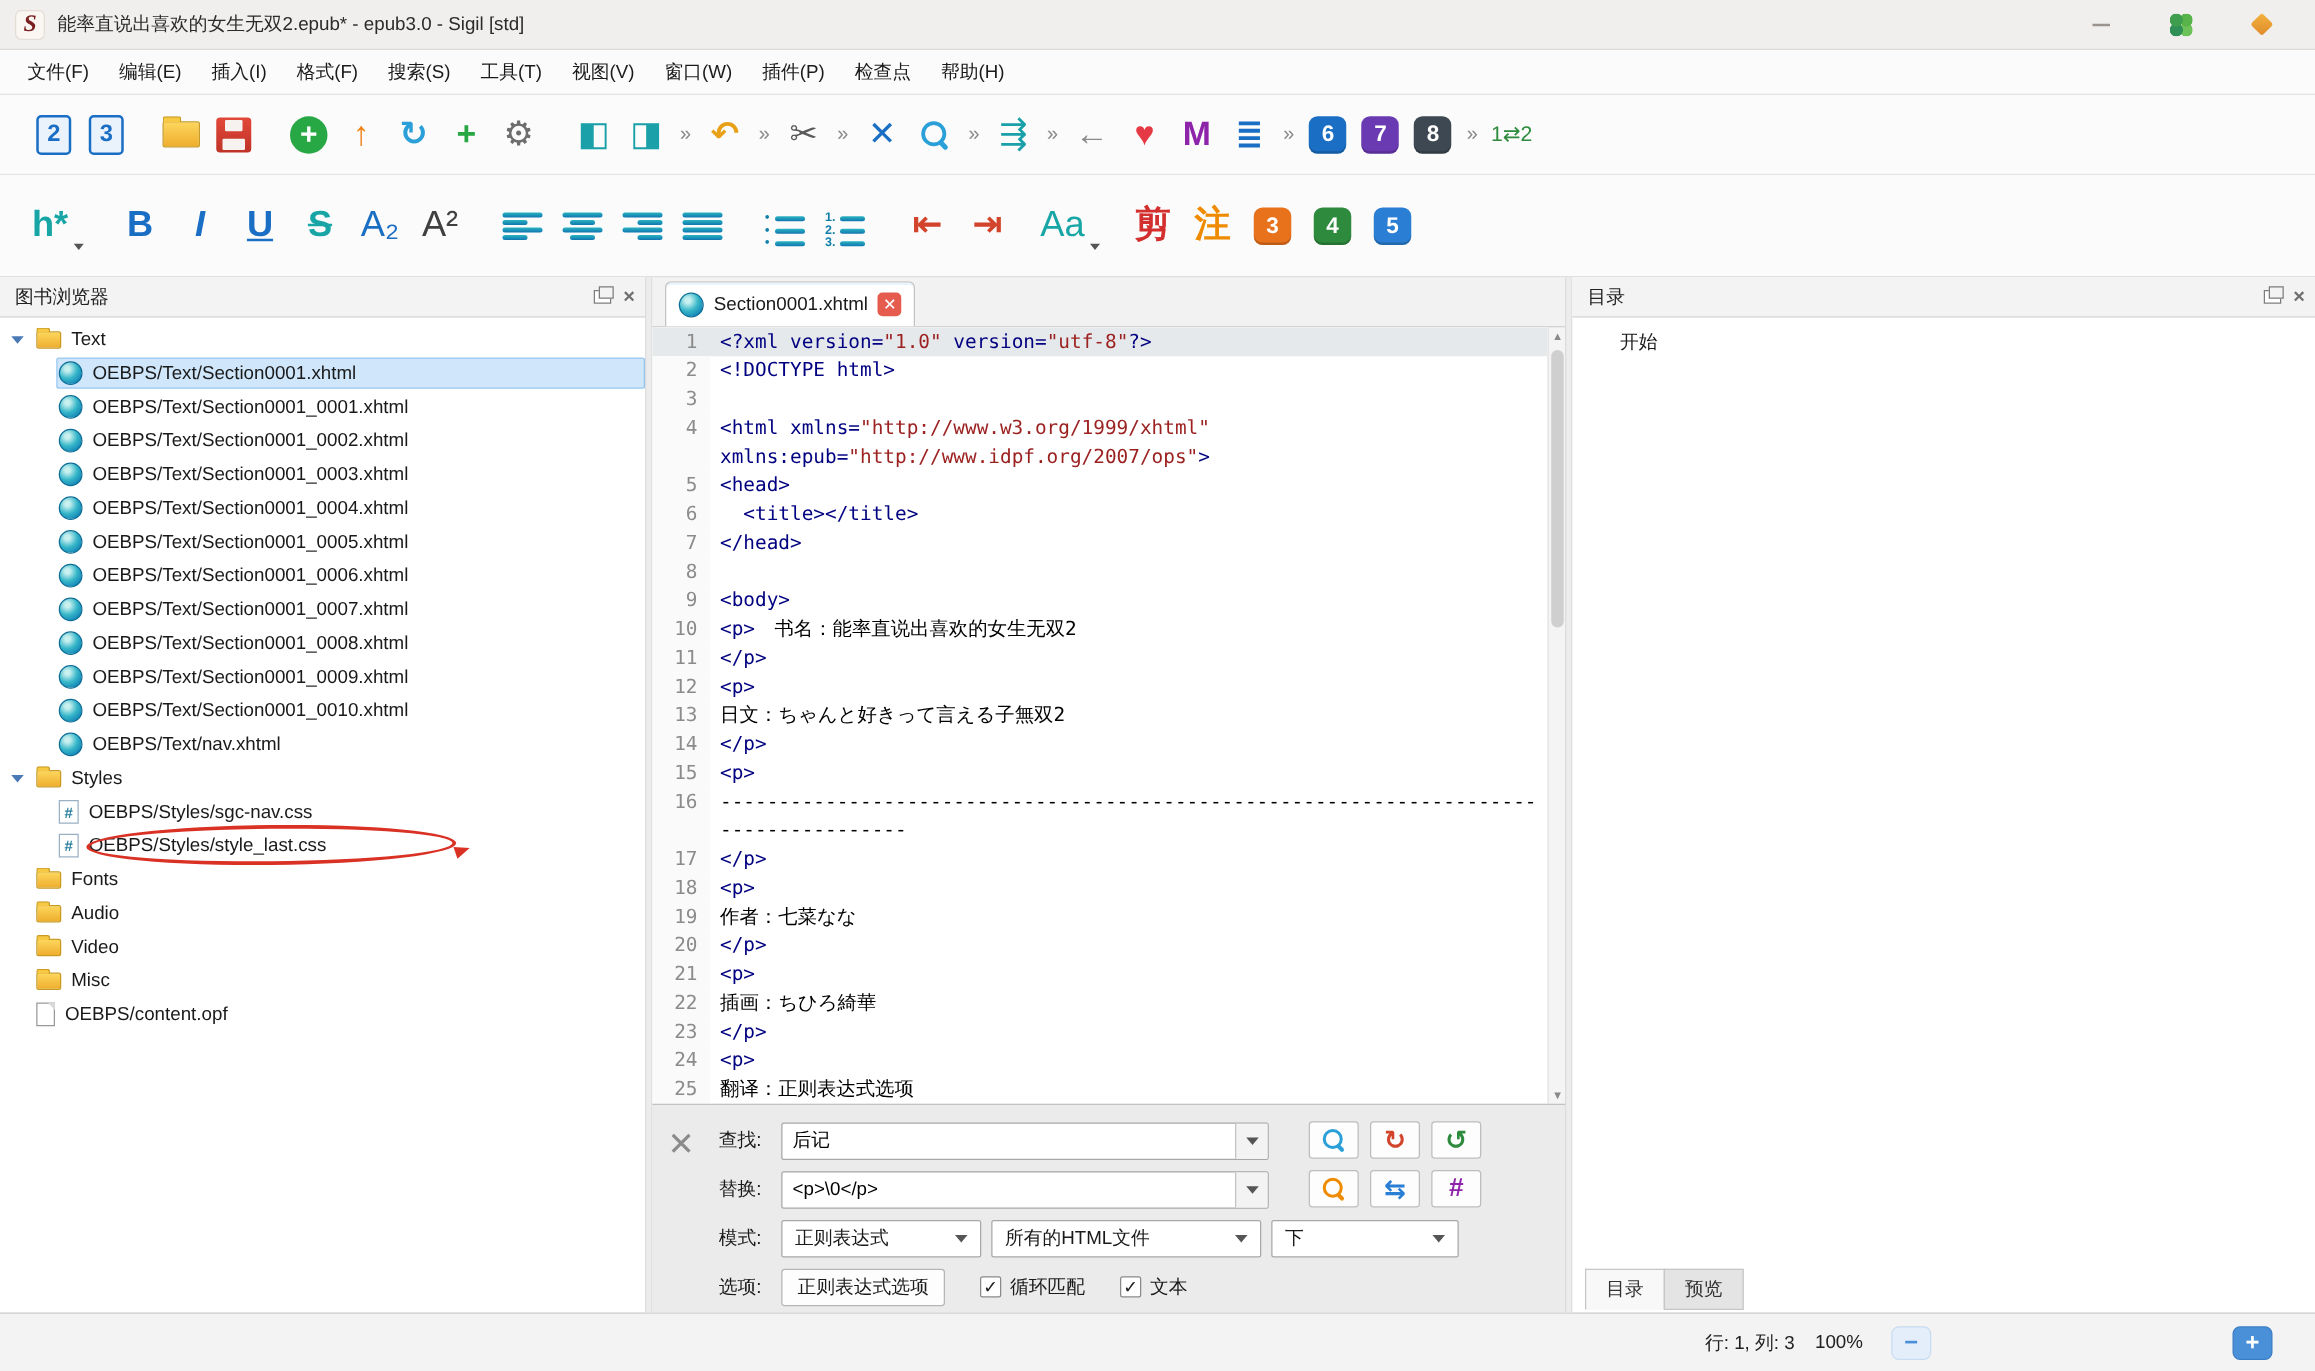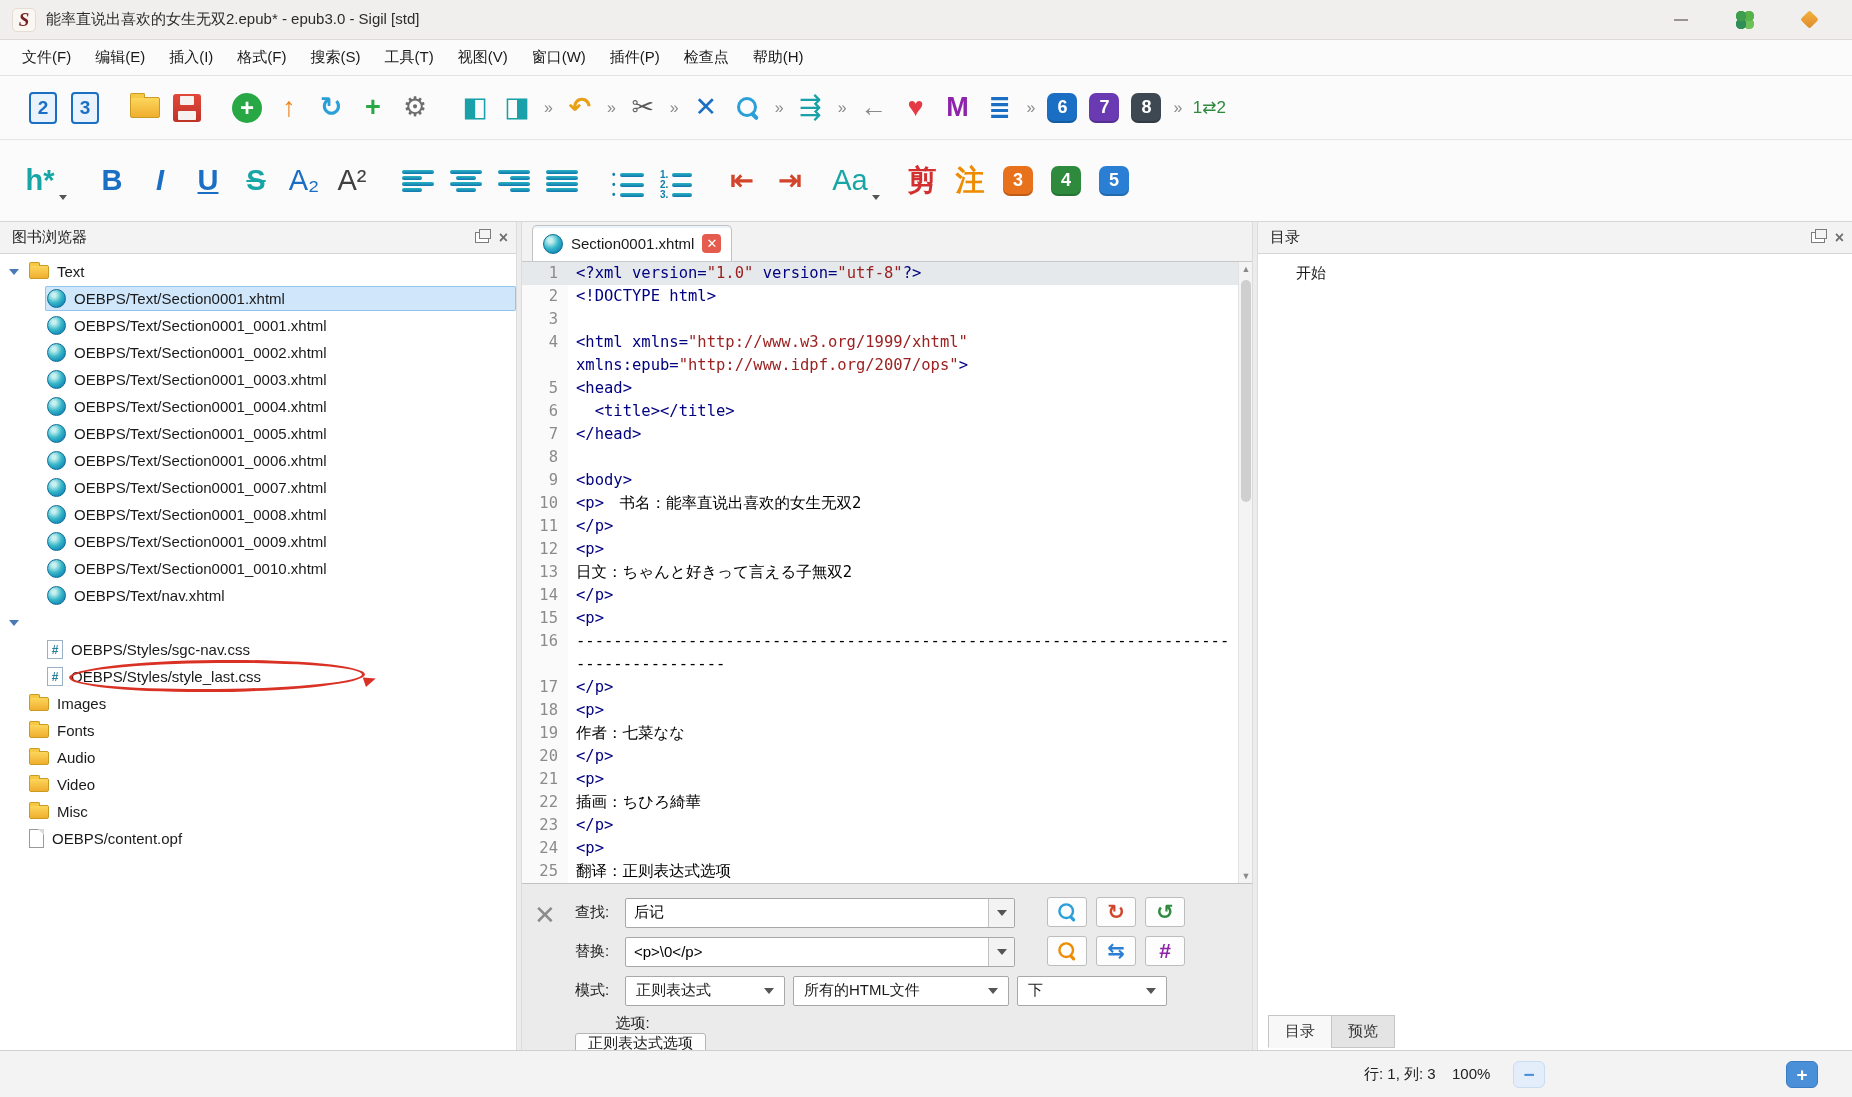--- a/index.html
+++ b/index.html
@@ -490,41 +490,38 @@
       </div>
       <div class="tree-row">
         <span class="indent" style="width: 36px;"></span>
         <div class="row-body">
           <span class="fic-xhtml"></span>
           <span class="tree-label">OEBPS/Text/nav.xhtml</span>
         </div>
       </div>
       <div class="tree-row">
         <span class="twisty"></span>
+        <div class="row-body">
+          <span class="fic-folder"></span>
+          <span class="tree-label">Styles</span>
+        </div>
       </div>
       <div class="tree-row">
         <span class="indent" style="width: 36px;"></span>
         <div class="row-body">
           <span class="fic-css">#</span>
           <span class="tree-label">OEBPS/Styles/sgc-nav.css</span>
         </div>
       </div>
       <div class="tree-row">
         <span class="indent" style="width: 36px;"></span>
         <div class="row-body">
           <span class="fic-css">#</span>
           <span class="tree-label">OEBPS/Styles/style_last.css</span>
           <span class="red-ellipse"></span>
-        </div>
-      </div>
-      <div class="tree-row">
-        <span class="twisty-spacer"></span>
-        <div class="row-body">
-          <span class="fic-folder"></span>
-          <span class="tree-label">Images</span>
         </div>
       </div>
       <div class="tree-row">
         <span class="twisty-spacer"></span>
         <div class="row-body">
           <span class="fic-folder"></span>
           <span class="tree-label">Fonts</span>
         </div>
       </div>
       <div class="tree-row">
@@ -729,21 +726,21 @@
       <span>所有的HTML文件</span>
       <span class="tri-down"></span>
     </span>
     <span style="width:8px;"></span>
     <span class="dd-select" style="width:150px;">
       <span>下</span>
       <span class="tri-down"></span>
     </span>
   </div>
 
-  <div class="frow" style="top:130px;flex-direction:column;">
+  <div class="frow" style="top:130px;">
     <span class="flabel">选项:</span>
     <span class="opt-btn">
       <span>正则表达式选项</span>
     </span>
     <span class="cbwrap">
       <span class="cbox">
           <span>✓</span>
         </span>
       <span>循环匹配</span>
     </span>

